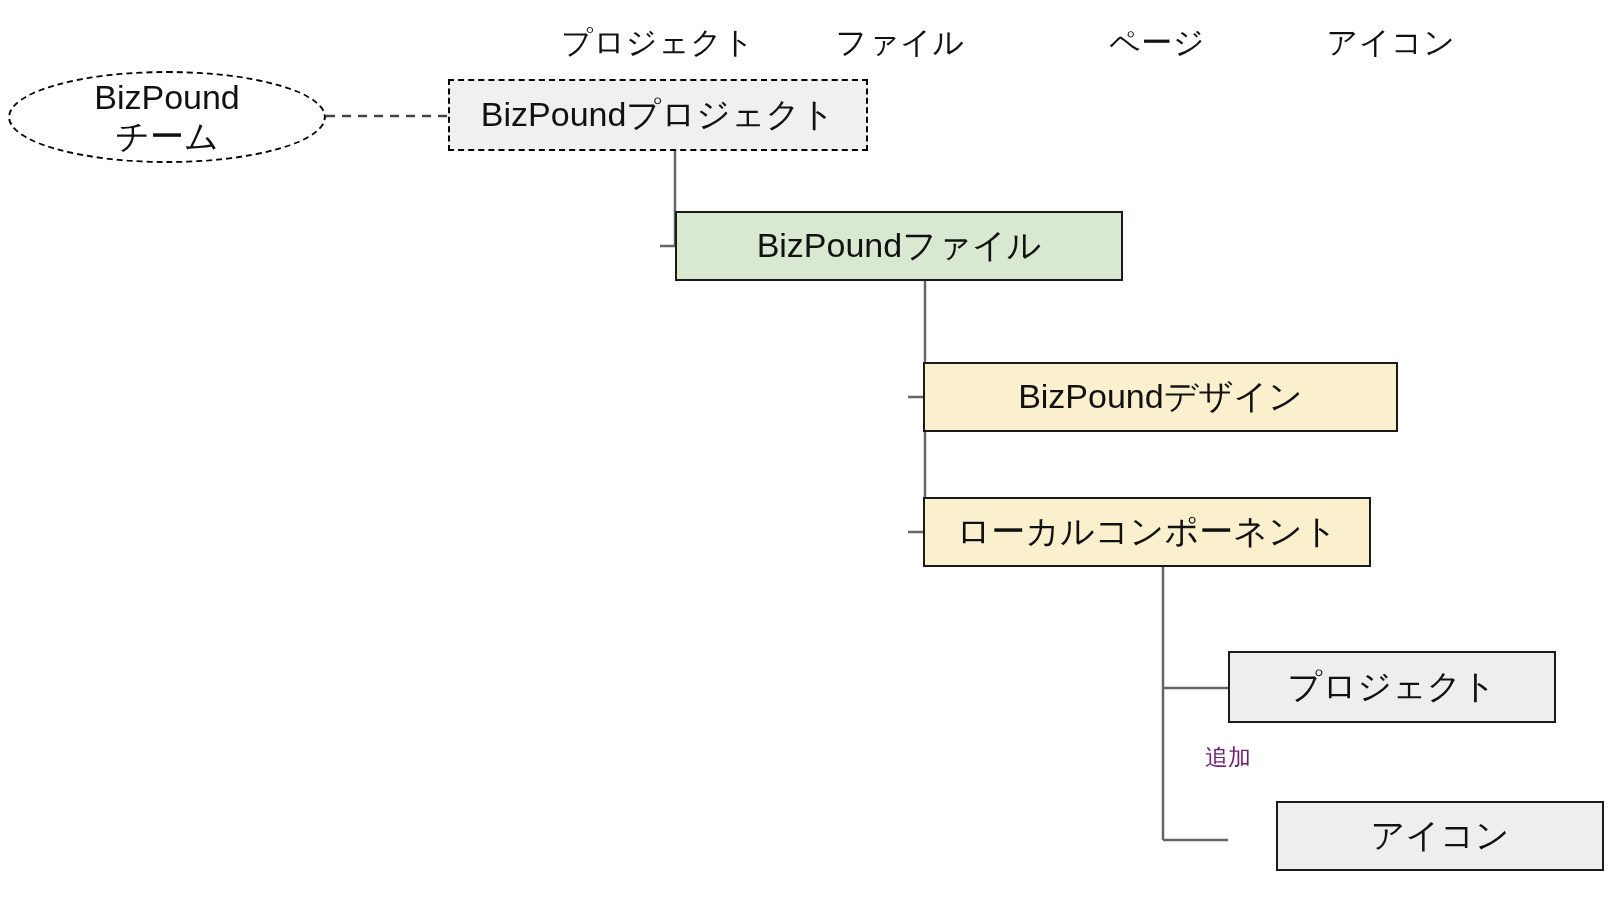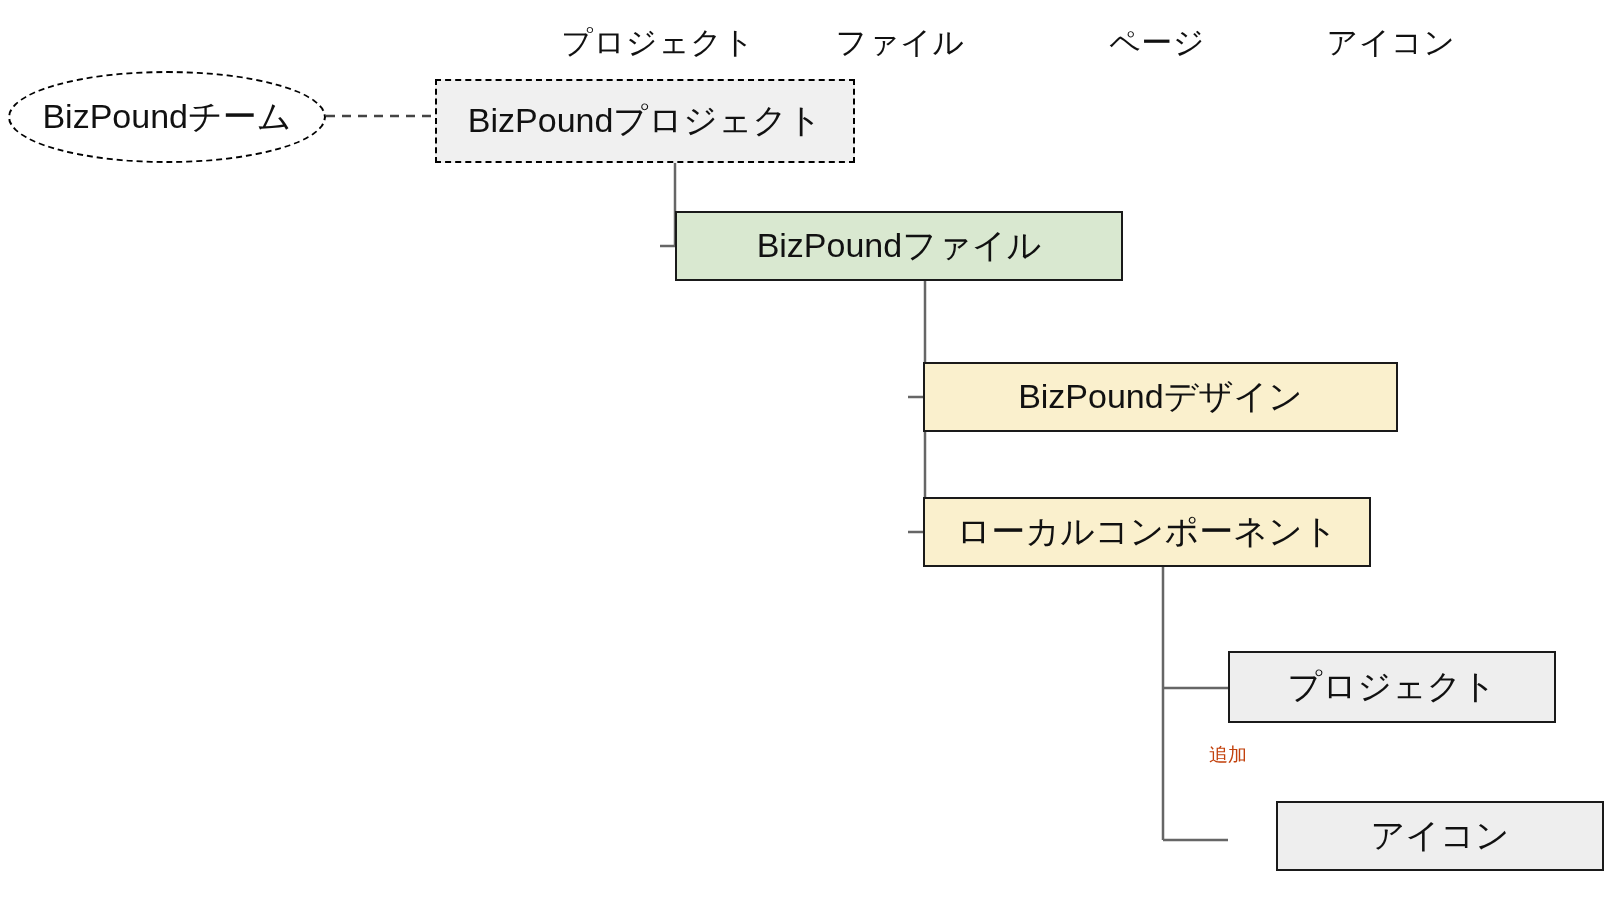--- a/index.html
+++ b/index.html
@@ -47,21 +47,21 @@
     font-size: 34px;
     color: #111111;
     white-space: nowrap;
     line-height: 1.15;
   }
 
   .node-ellipse {
     border: 2px dashed #000000;
     border-radius: 50%;
     background: #ffffff;
-    flex-direction: row;
+    flex-direction: column;
     text-align: center;
   }
   .node-ellipse .line {
     display: block;
   }
 
   .node-rect-dashed {
     border: 2.5px dashed #000000;
     background: #f0f0f0;
   }
@@ -70,22 +70,22 @@
     border: 2.5px solid #1a1a1a;
   }
 
   .fill-green  { background: #d9e8d0; justify-content: center; }
   .fill-cream  { background: #faf0cd; }
   .fill-gray   { background: #eeeeee; }
 
   
   .annotation {
     position: absolute;
-    font-size: 19px;
-    color: #c2410c;
+    font-size: 23px;
+    color: #701a75;
     white-space: nowrap;
     transform: translateX(-50%);
   }
 </style>
 </head>
 <body>
 
 <div id="canvas">
 
   <svg id="edges" viewBox="0 0 1613 903" xmlns="http://www.w3.org/2000/svg">
@@ -120,21 +120,21 @@
   </div>
   <div class="col-header" style="left:1391px; top:22px;">
     <span>アイコン</span>
   </div>
 
   <div class="node node-ellipse" style="left:8px; top:71px; width:318px; height:92px;">
     <span class="line">BizPound</span>
     <span class="line">チーム</span>
   </div>
 
-  <div class="node node-rect-dashed" style="left:435px; top:79px; width:420px; height:84px;">
+  <div class="node node-rect-dashed" style="left:448px; top:79px; width:420px; height:72px;">
     <span>BizPoundプロジェクト</span>
   </div>
 
   <div class="node node-rect-solid fill-green" style="left:675px; top:211px; width:448px; height:70px;">
     <span>BizPoundファイル</span>
   </div>
 
   <div class="node node-rect-solid fill-cream" style="left:923px; top:362px; width:475px; height:70px;">
     <span>BizPoundデザイン</span>
   </div>

